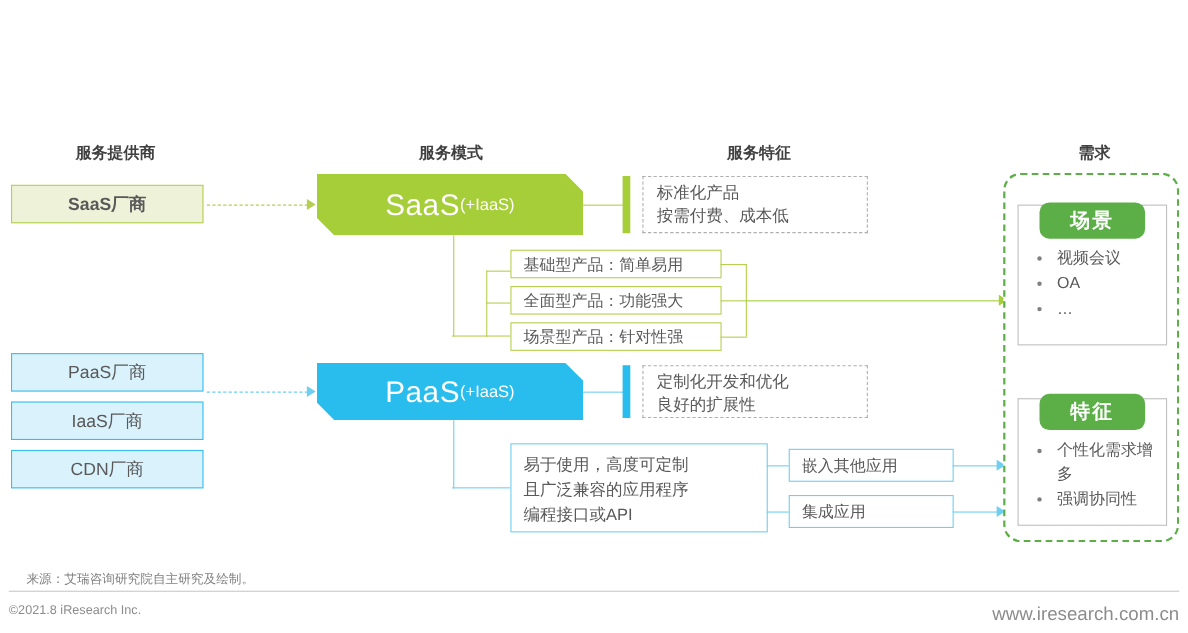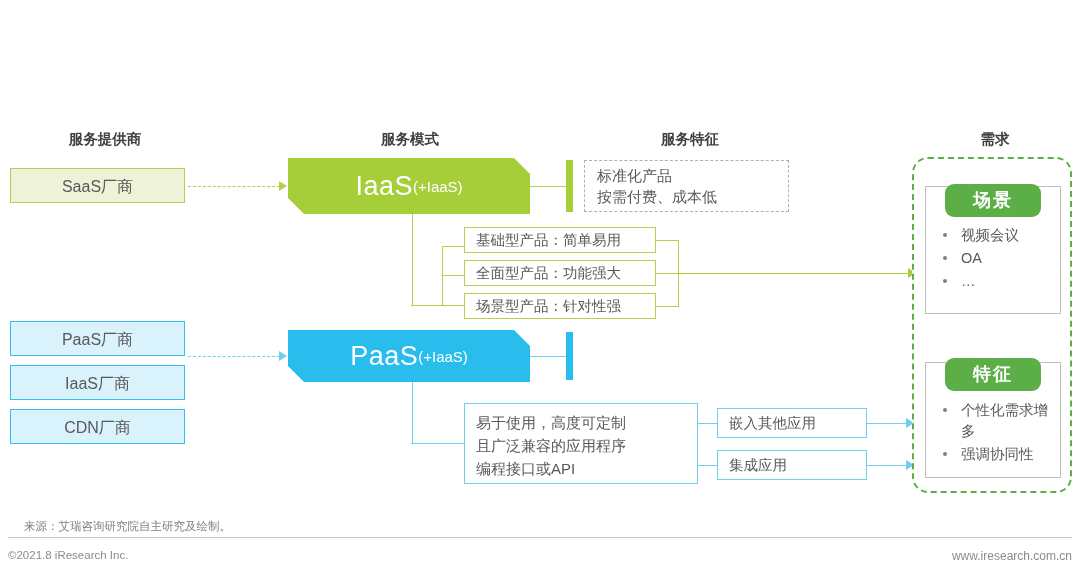--- a/index.html
+++ b/index.html
@@ -46,20 +46,21 @@
     height: 35px;
     line-height: 35px;
     text-align: center;
     font-size: 16px;
     box-sizing: border-box;
   }
   .provider.green {
     background: #edf2d8;
     border: 1.4px solid #b6cf4e;
     color: #595959;
+    font-weight: bold;
   }
   .provider.blue {
     background: #d9f2fc;
     border: 1.4px solid #37bdef;
     color: #595959;
   }
 
   
   .mode {
     box-sizing: border-box;
@@ -188,21 +189,21 @@
     border-top: 1px solid #c9c9c9;
   }
   #copyright {
     left: 8px; top: 549px;
     font-size: 11.5px;
     color: #8c8c8c;
     white-space: nowrap;
   }
   #website {
     right: 8px; top: 549px;
-    font-size: 12px;
+    font-size: 17px;
     color: #8c8c8c;
     white-space: nowrap;
   }
 </style>
 </head>
 <body>
 
 <div id="canvas">
 
 
@@ -216,21 +217,21 @@
   <div class="abs provider blue" style="left:10px; top:365px; width:175px;">IaaS厂商</div>
   <div class="abs provider blue" style="left:10px; top:409px; width:175px;">CDN厂商</div>
 
   <div class="abs line-h dash" style="left:188px; top:186px; width:92px;"></div>
   <div class="abs arrow" style="left:279px; top:181px;"></div>
 
   <div class="abs line-h dash blue" style="left:188px; top:356px; width:92px;"></div>
   <div class="abs arrow blue" style="left:279px; top:351px;"></div>
 
   <div class="abs mode green" style="left:288px; top:158px; width:242px; height:56px;">
-    <span>IaaS</span>
+    <span>SaaS</span>
       <span class="sub">(+IaaS)</span>
   </div>
 
   <div class="abs line-h" style="left:530px; top:186px; width:38px;"></div>
   <div class="abs note-bar green" style="left:566px; top:160px; height:52px;"></div>
 
   <div class="abs note" style="left:584px; top:160px; width:205px; height:52px;">
     <div>标准化产品</div>
     <div>按需付费、成本低</div>
   </div>
@@ -254,20 +255,24 @@
   <div class="abs arrow solidgreen" style="left:908px; top:268px;"></div>
 
   <div class="abs mode blue" style="left:288px; top:330px; width:242px; height:52px;">
     <span>PaaS</span>
       <span class="sub">(+IaaS)</span>
   </div>
 
   <div class="abs line-h blue" style="left:530px; top:356px; width:38px;"></div>
   <div class="abs note-bar blue" style="left:566px; top:332px; height:48px;"></div>
 
+  <div class="abs note" style="left:584px; top:332px; width:205px; height:48px;">
+    <div>定制化开发和优化</div>
+    <div>良好的扩展性</div>
+  </div>
 
   <div class="abs line-v blue" style="left:412px; top:382px; height:62px;"></div>
   <div class="abs line-h blue" style="left:411px; top:443px; width:55px;"></div>
 
   <div class="abs obox blue multiline" style="left:464px; top:403px; width:234px; height:81px;">
     <div>易于使用，高度可定制</div>
     <div>且广泛兼容的应用程序</div>
     <div>编程接口或API</div>
   </div>
 

